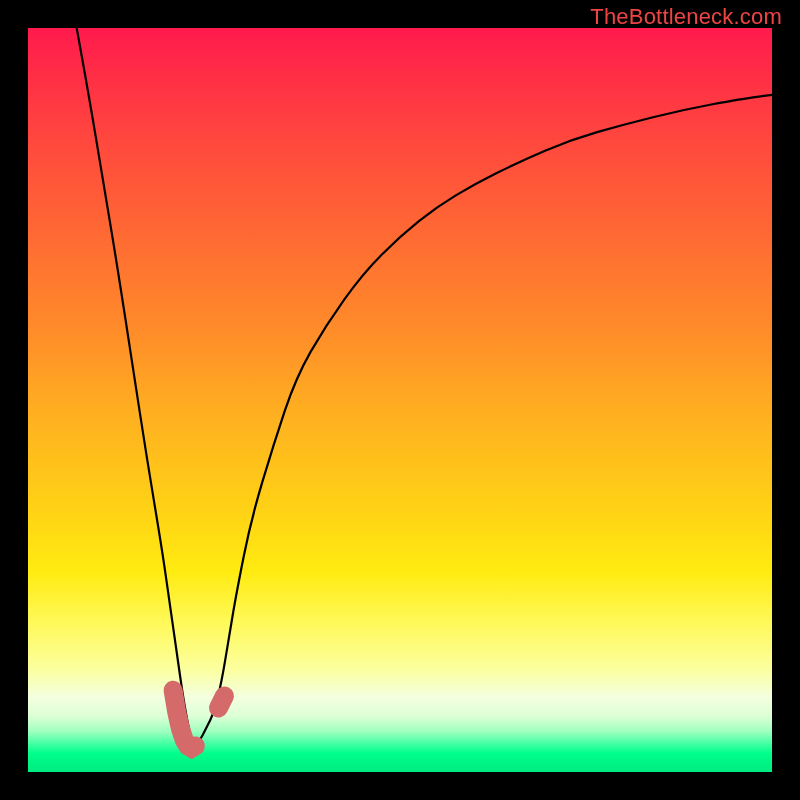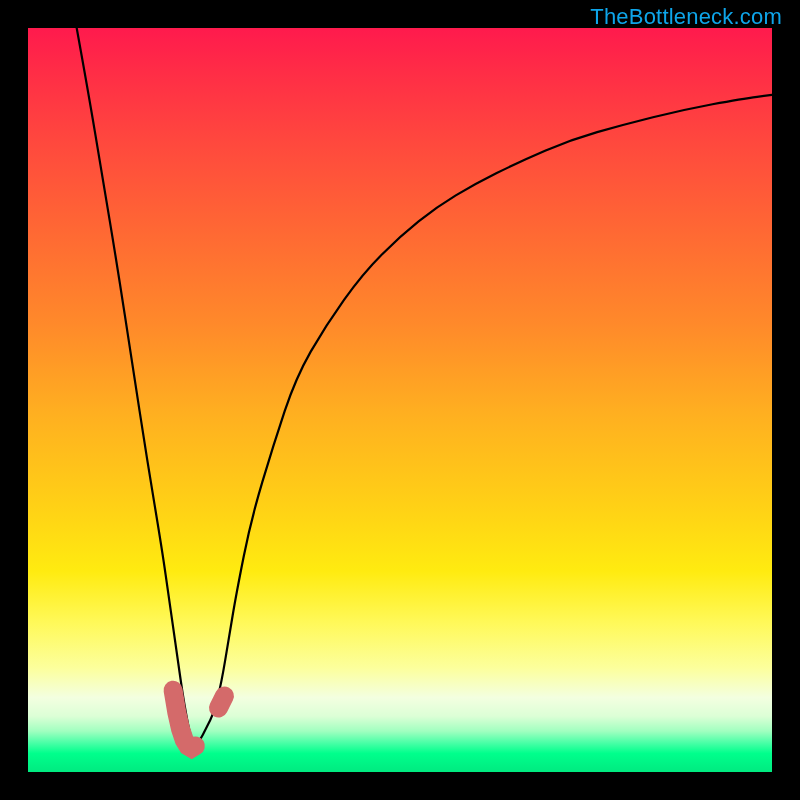--- a/index.html
+++ b/index.html
@@ -16,21 +16,21 @@
     height: 800px;
     background: #000000;
   }
   .watermark {
     position: absolute;
     top: 4px;
     right: 18px;
     font-family: Arial, Helvetica, sans-serif;
     font-size: 22px;
     font-weight: 400;
-    color: #0ea5e9;
+    color: #ef4444;
     letter-spacing: 0.2px;
     z-index: 3;
   }
   .plot {
     position: absolute;
     left: 28px;
     top: 28px;
     width: 744px;
     height: 744px;
     background: linear-gradient(

